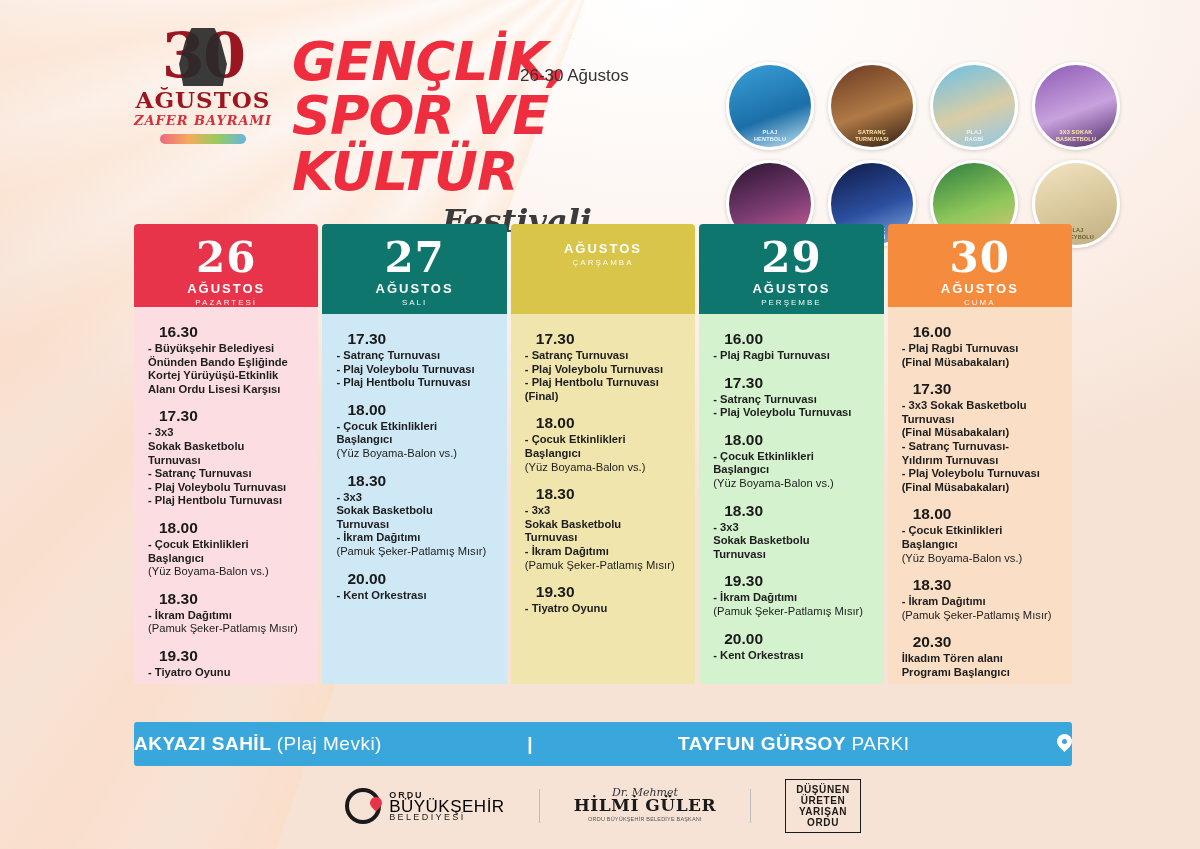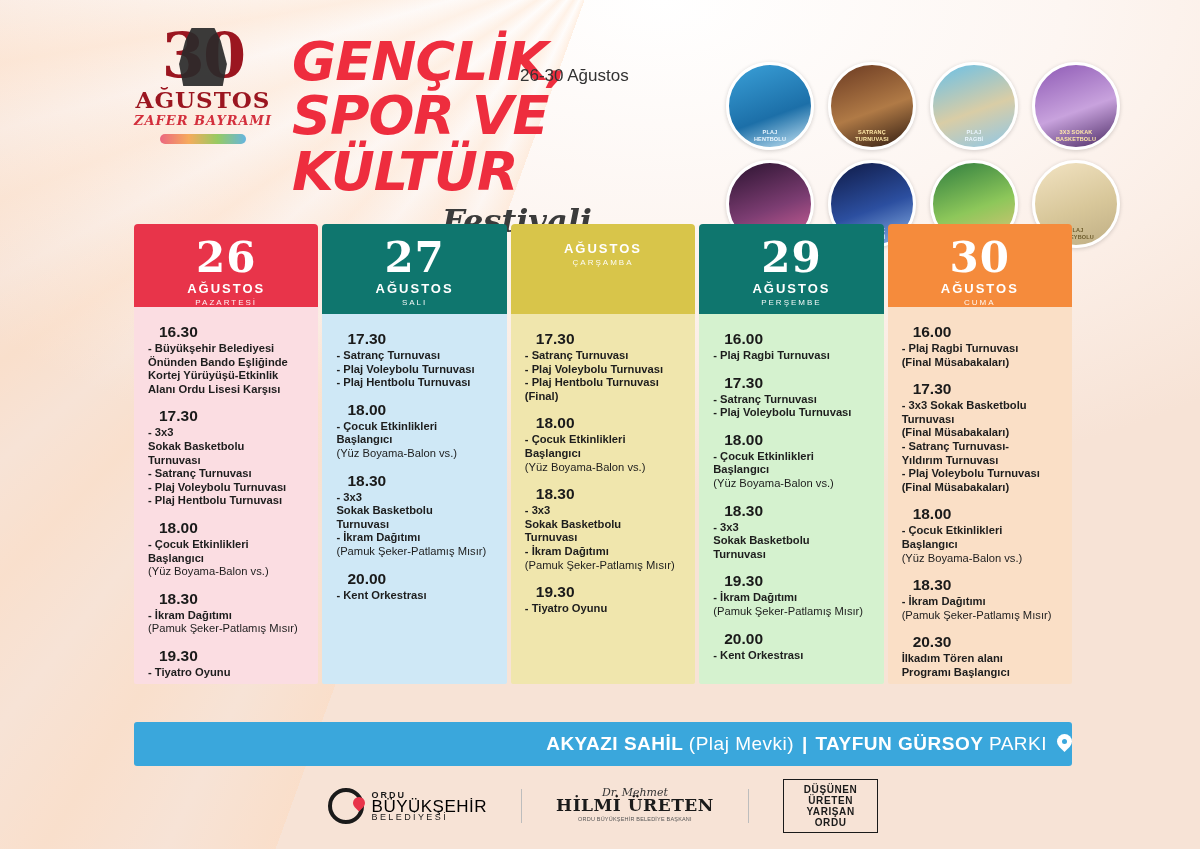--- a/index.html
+++ b/index.html
@@ -129,21 +129,21 @@
   .blk { margin-bottom: 11px; }
   .blk .time {
     font-weight: bold; font-size: 15.5px; color: #1a1a1a; line-height: 18px; margin-bottom: 1px; margin-left: 11px;
   }
   .blk .it { font-size: 11.2px; line-height: 13.6px; color: #1d1d1d; font-weight: bold; }
   .blk .it.sub { font-weight: normal; }
 
   
   .locbar {
     position: absolute; left: 134px; top: 722px; width: 938px; height: 44px;
-    background: #3aa7dc; border-radius: 3px; display: flex; align-items: center; justify-content: flex-end;
+    background: #3aa7dc; border-radius: 3px; display: flex; align-items: center; justify-content: space-between;
     color: #fff;
   }
   .locbar .l1 { font-size: 19px; font-weight: bold; letter-spacing: .5px; }
   .locbar .l1 .reg { font-weight: normal; }
   .locbar .sep { margin: 0 8px; font-weight: bold; font-size: 19px; }
   .pin {
     display: inline-block; width: 15px; height: 20px; margin-left: 10px; position: relative;
   }
   .pin::before {
     content: ""; position: absolute; left: 0; top: 0; width: 15px; height: 15px;
@@ -169,21 +169,21 @@
   }
   .fl .txt { line-height: 11px; }
   .fl .txt .a { font-size: 9px; letter-spacing: 2px; color: #1a1a1a; font-weight: bold; }
   .fl .txt .b { font-size: 17px; letter-spacing: .5px; color: #000000; font-weight: normal; }
   .fl .txt .c { font-size: 9px; letter-spacing: 2.4px; color: #1a1a1a; }
   .fdiv { width: 1px; height: 34px; background: #bdbdbd; }
   .fl2 { text-align: center; line-height: 12px; }
   .fl2 .dr { font-family: "DejaVu Serif", serif; font-style: italic; font-size: 11px; color: #333; }
   .fl2 .nm { font-family: "DejaVu Serif", serif; font-weight: bold; font-size: 17px; color: #1a1a1a; letter-spacing: .5px; }
   .fl2 .sm { font-size: 5.5px; color: #555; letter-spacing: .2px; margin-top: 2px; }
-  .fl3 { border: 1.5px solid #1a1a1a; padding: 4px 20px; text-align: center; line-height: 11px; }
+  .fl3 { border: 1.5px solid #1a1a1a; padding: 4px 10px; text-align: center; line-height: 11px; }
   .fl3 div { font-size: 10px; font-weight: bold; color: #1a1a1a; letter-spacing: .6px; }
 </style>
 </head>
 <body>
 
 <div class="rays"></div>
 <div class="sheet">
 
   <div class="header">
 
@@ -446,21 +446,21 @@
       <div class="ring"></div>
       <div class="txt">
         <div class="a">ORDU</div>
         <div class="b">BÜYÜKŞEHİR</div>
         <div class="c">BELEDİYESİ</div>
       </div>
     </div>
     <div class="fdiv"></div>
     <div class="fl2">
       <div class="dr">Dr. Mehmet</div>
-      <div class="nm">HİLMİ ÜRETEN</div>
+      <div class="nm">HİLMİ GÜLER</div>
       <div class="sm">ORDU BÜYÜKŞEHİR BELEDİYE BAŞKANI</div>
     </div>
     <div class="fdiv"></div>
     <div class="fl3">
       <div>DÜŞÜNEN</div>
       <div>ÜRETEN</div>
       <div>YARIŞAN</div>
       <div>ORDU</div>
     </div>
   </div>

